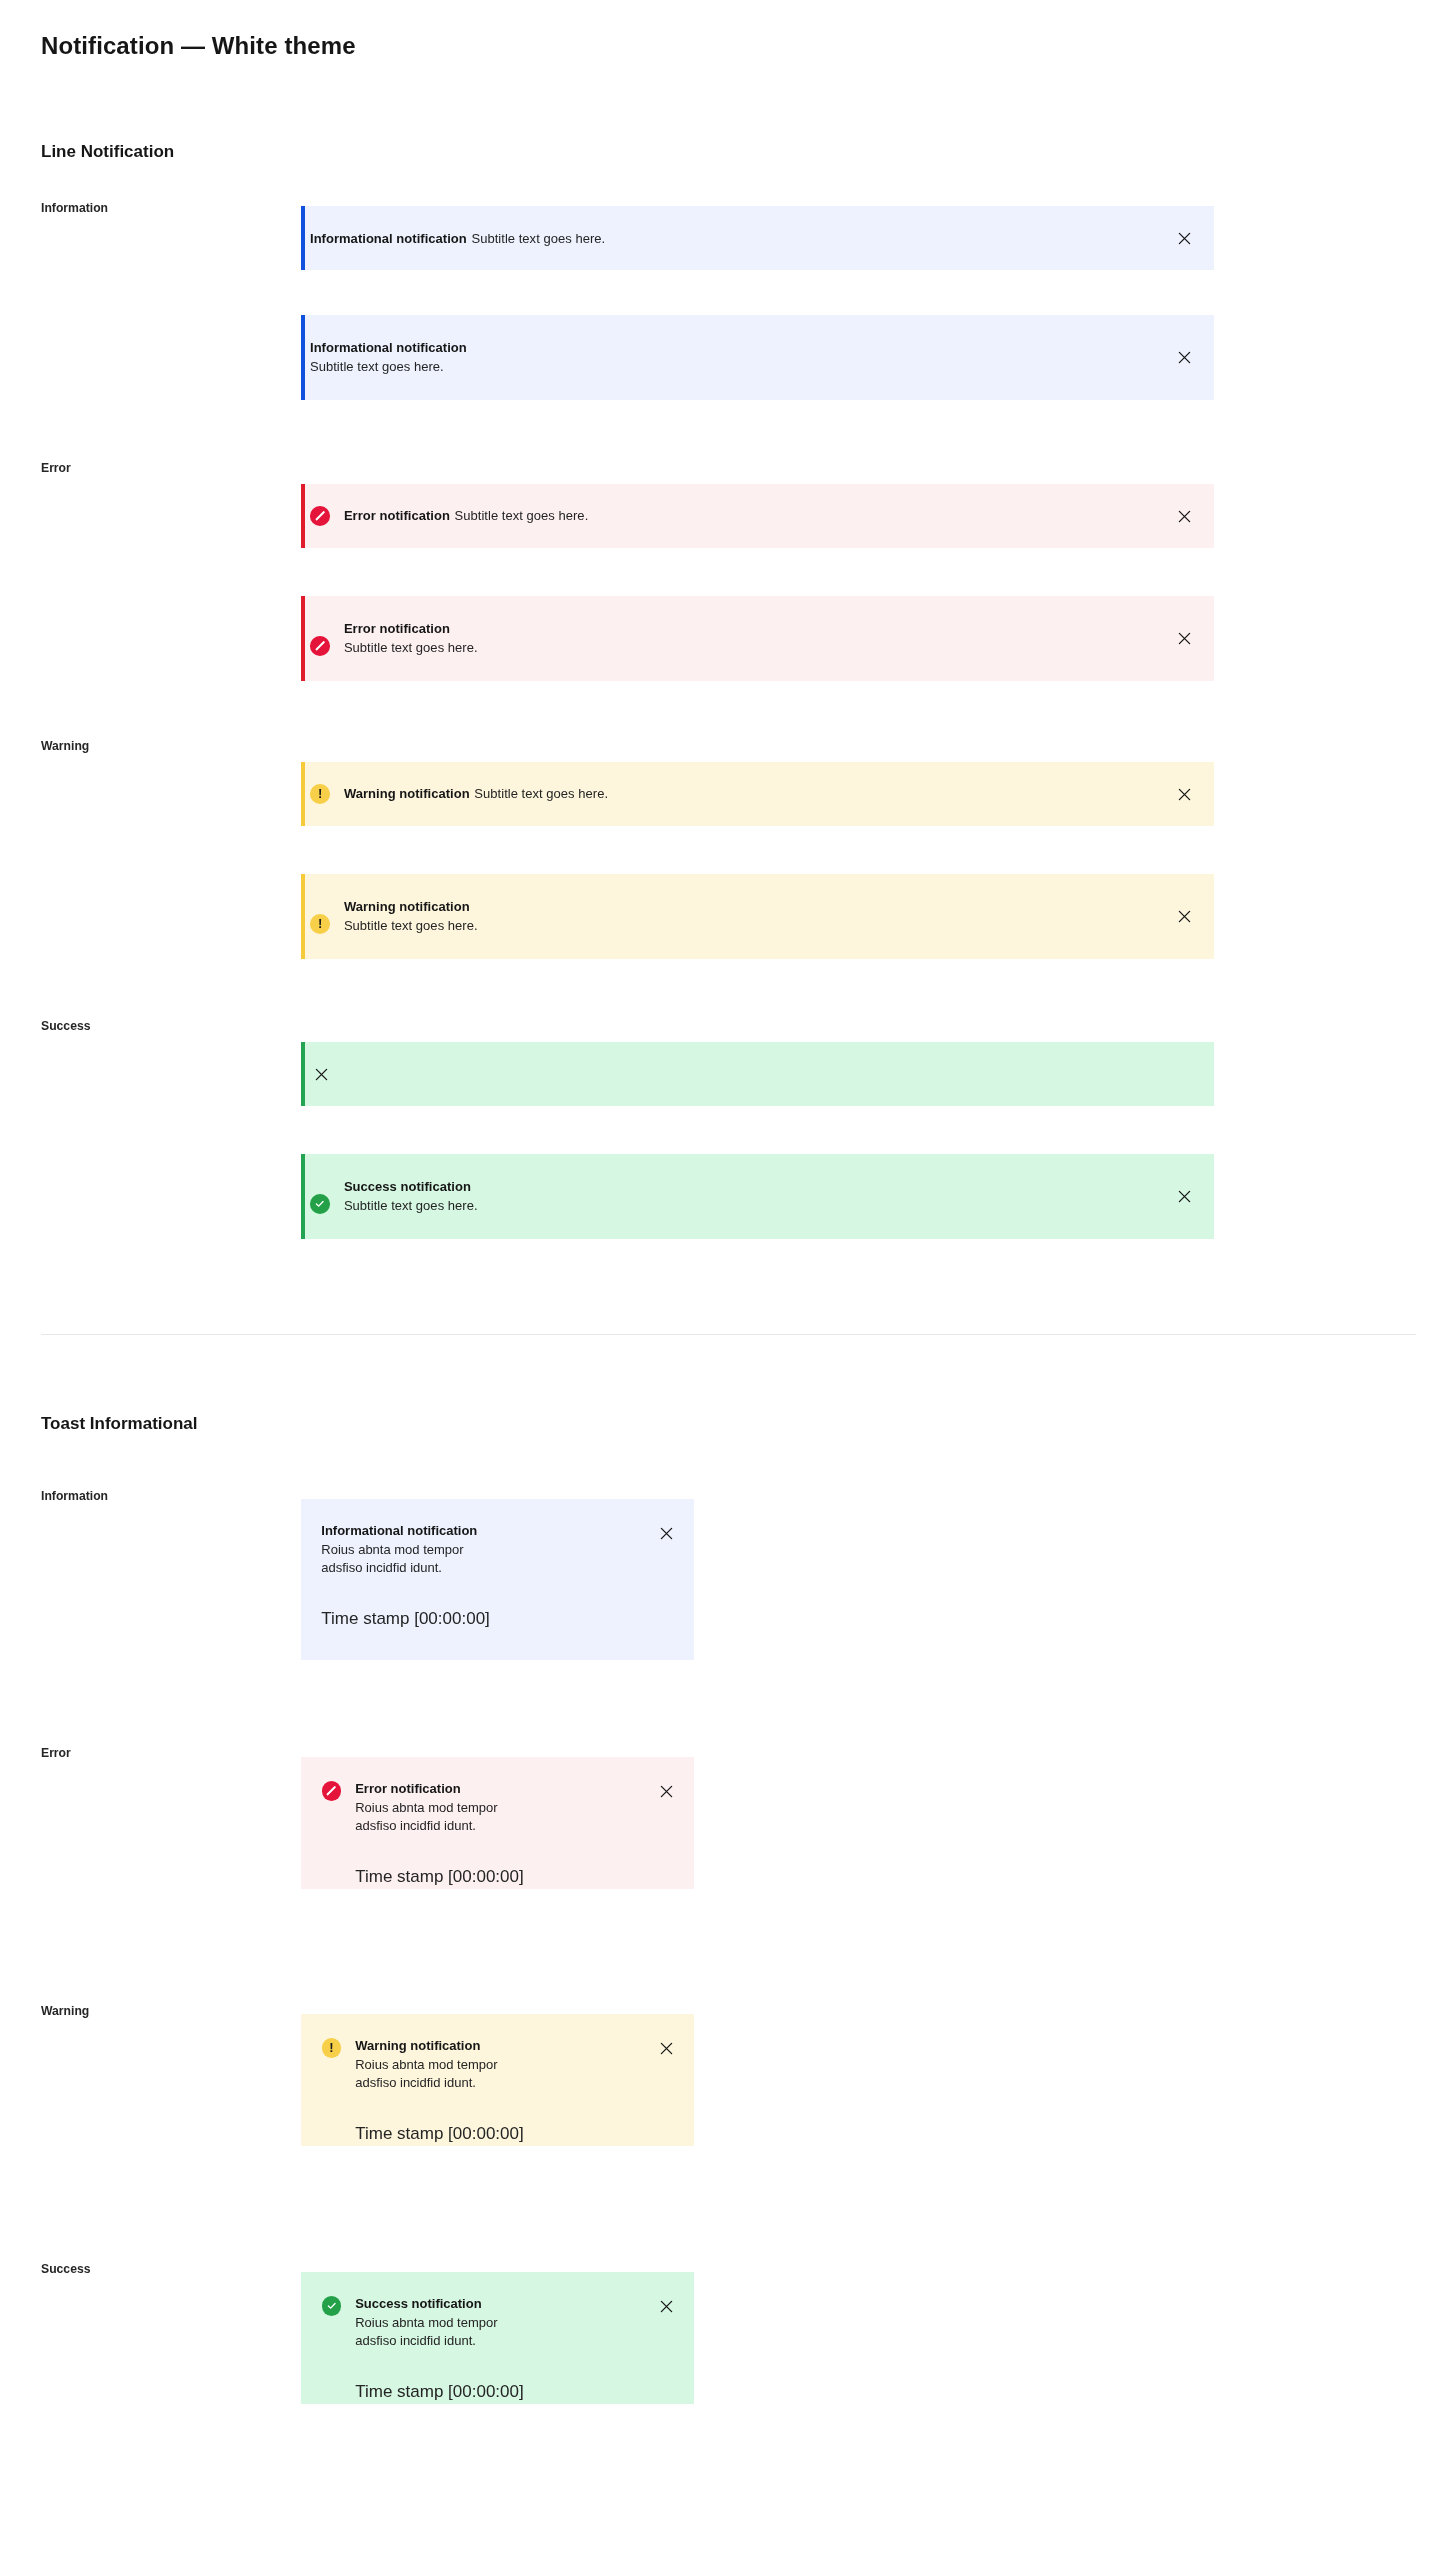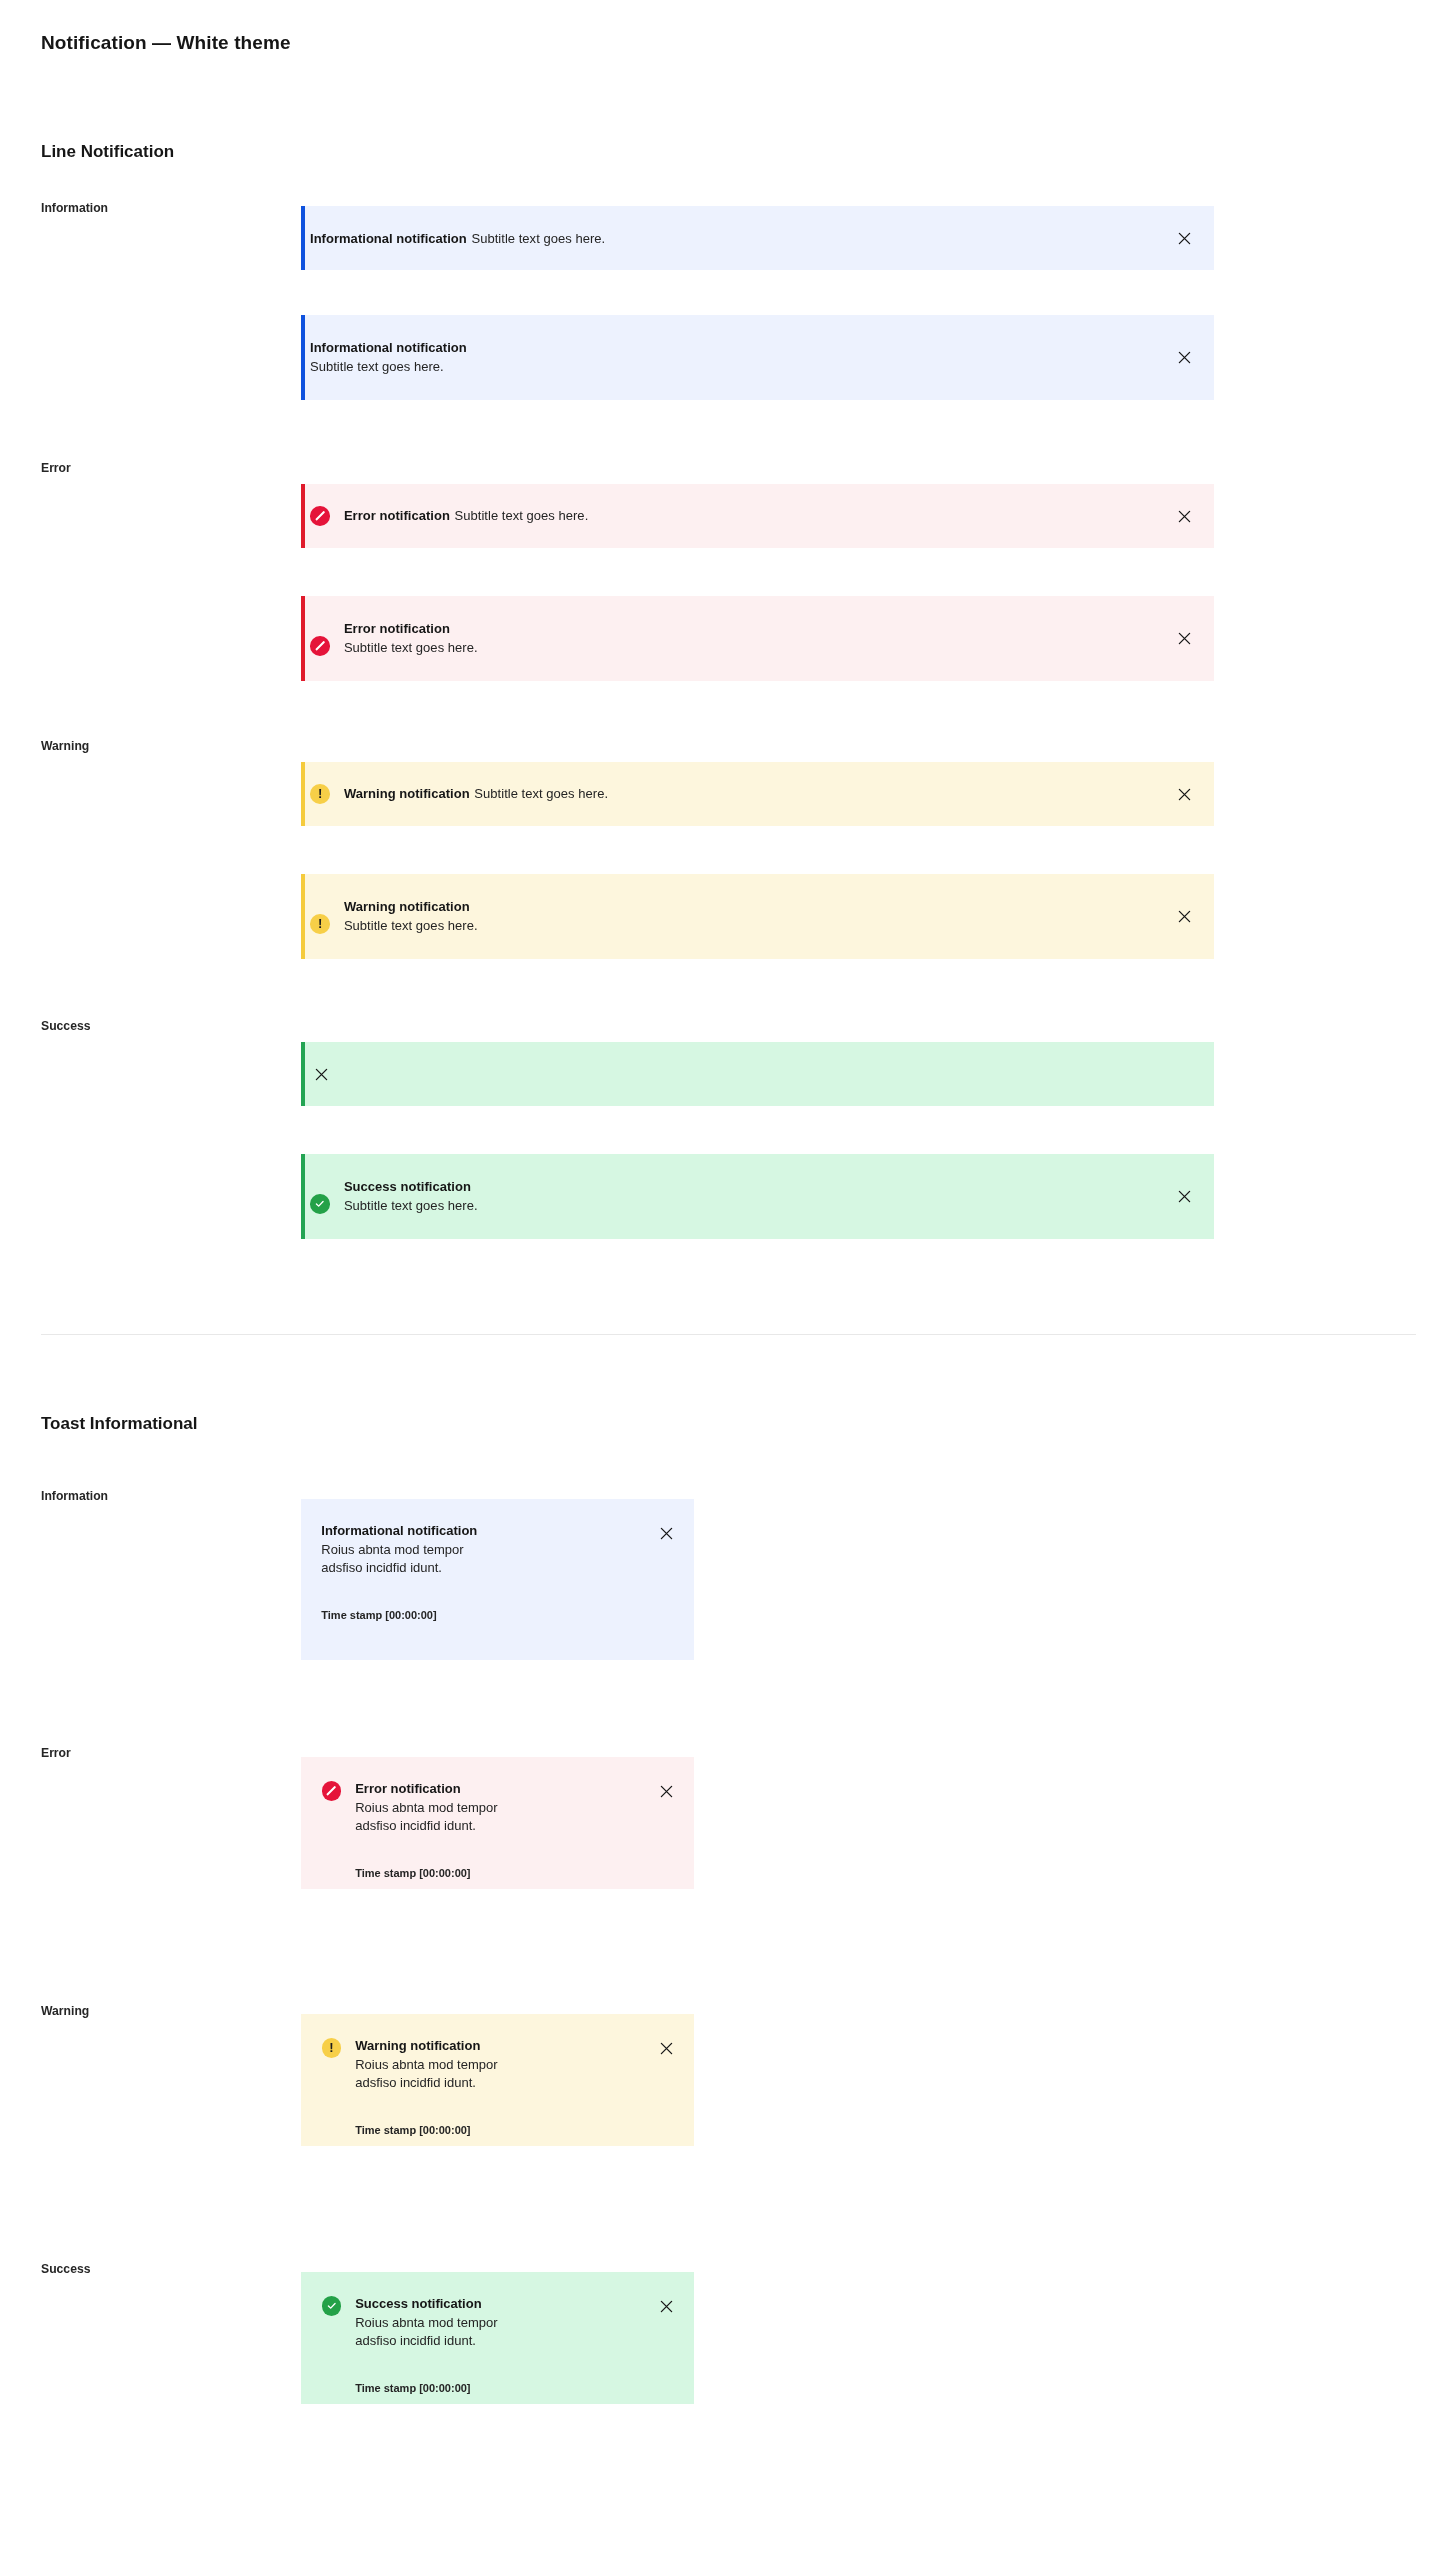--- a/index.html
+++ b/index.html
@@ -22,21 +22,21 @@
     width: 1432px;
     height: 2576px;
     overflow: hidden;
   }
 
   
   .page-title {
     position: absolute;
     left: 41px;
     top: 32px;
-    font-size: 19px;
+    font-size: 24px;
     font-weight: 700;
     letter-spacing: 0.1px;
     color: #161616;
     white-space: nowrap;
   }
   .section-title {
     position: absolute;
     left: 41px;
     font-size: 17px;
     font-weight: 700;
@@ -211,22 +211,22 @@
     display: block;
   }
   .toast .t-line {
     font-size: 13px;
     font-weight: 400;
     color: #242424;
     line-height: 1.42;
     display: block;
   }
   .toast .t-time {
-    font-size: 11px;
-    font-weight: 700;
+    font-size: 17px;
+    font-weight: 400;
     color: #242424;
     display: block;
     margin-top: 30px;
     line-height: 1.3;
   }
   .toast .close-btn {
     margin-left: 9.5px;
     margin-top: 0px;
   }
   .toast.no-icon { padding-left: 16.3px; }

